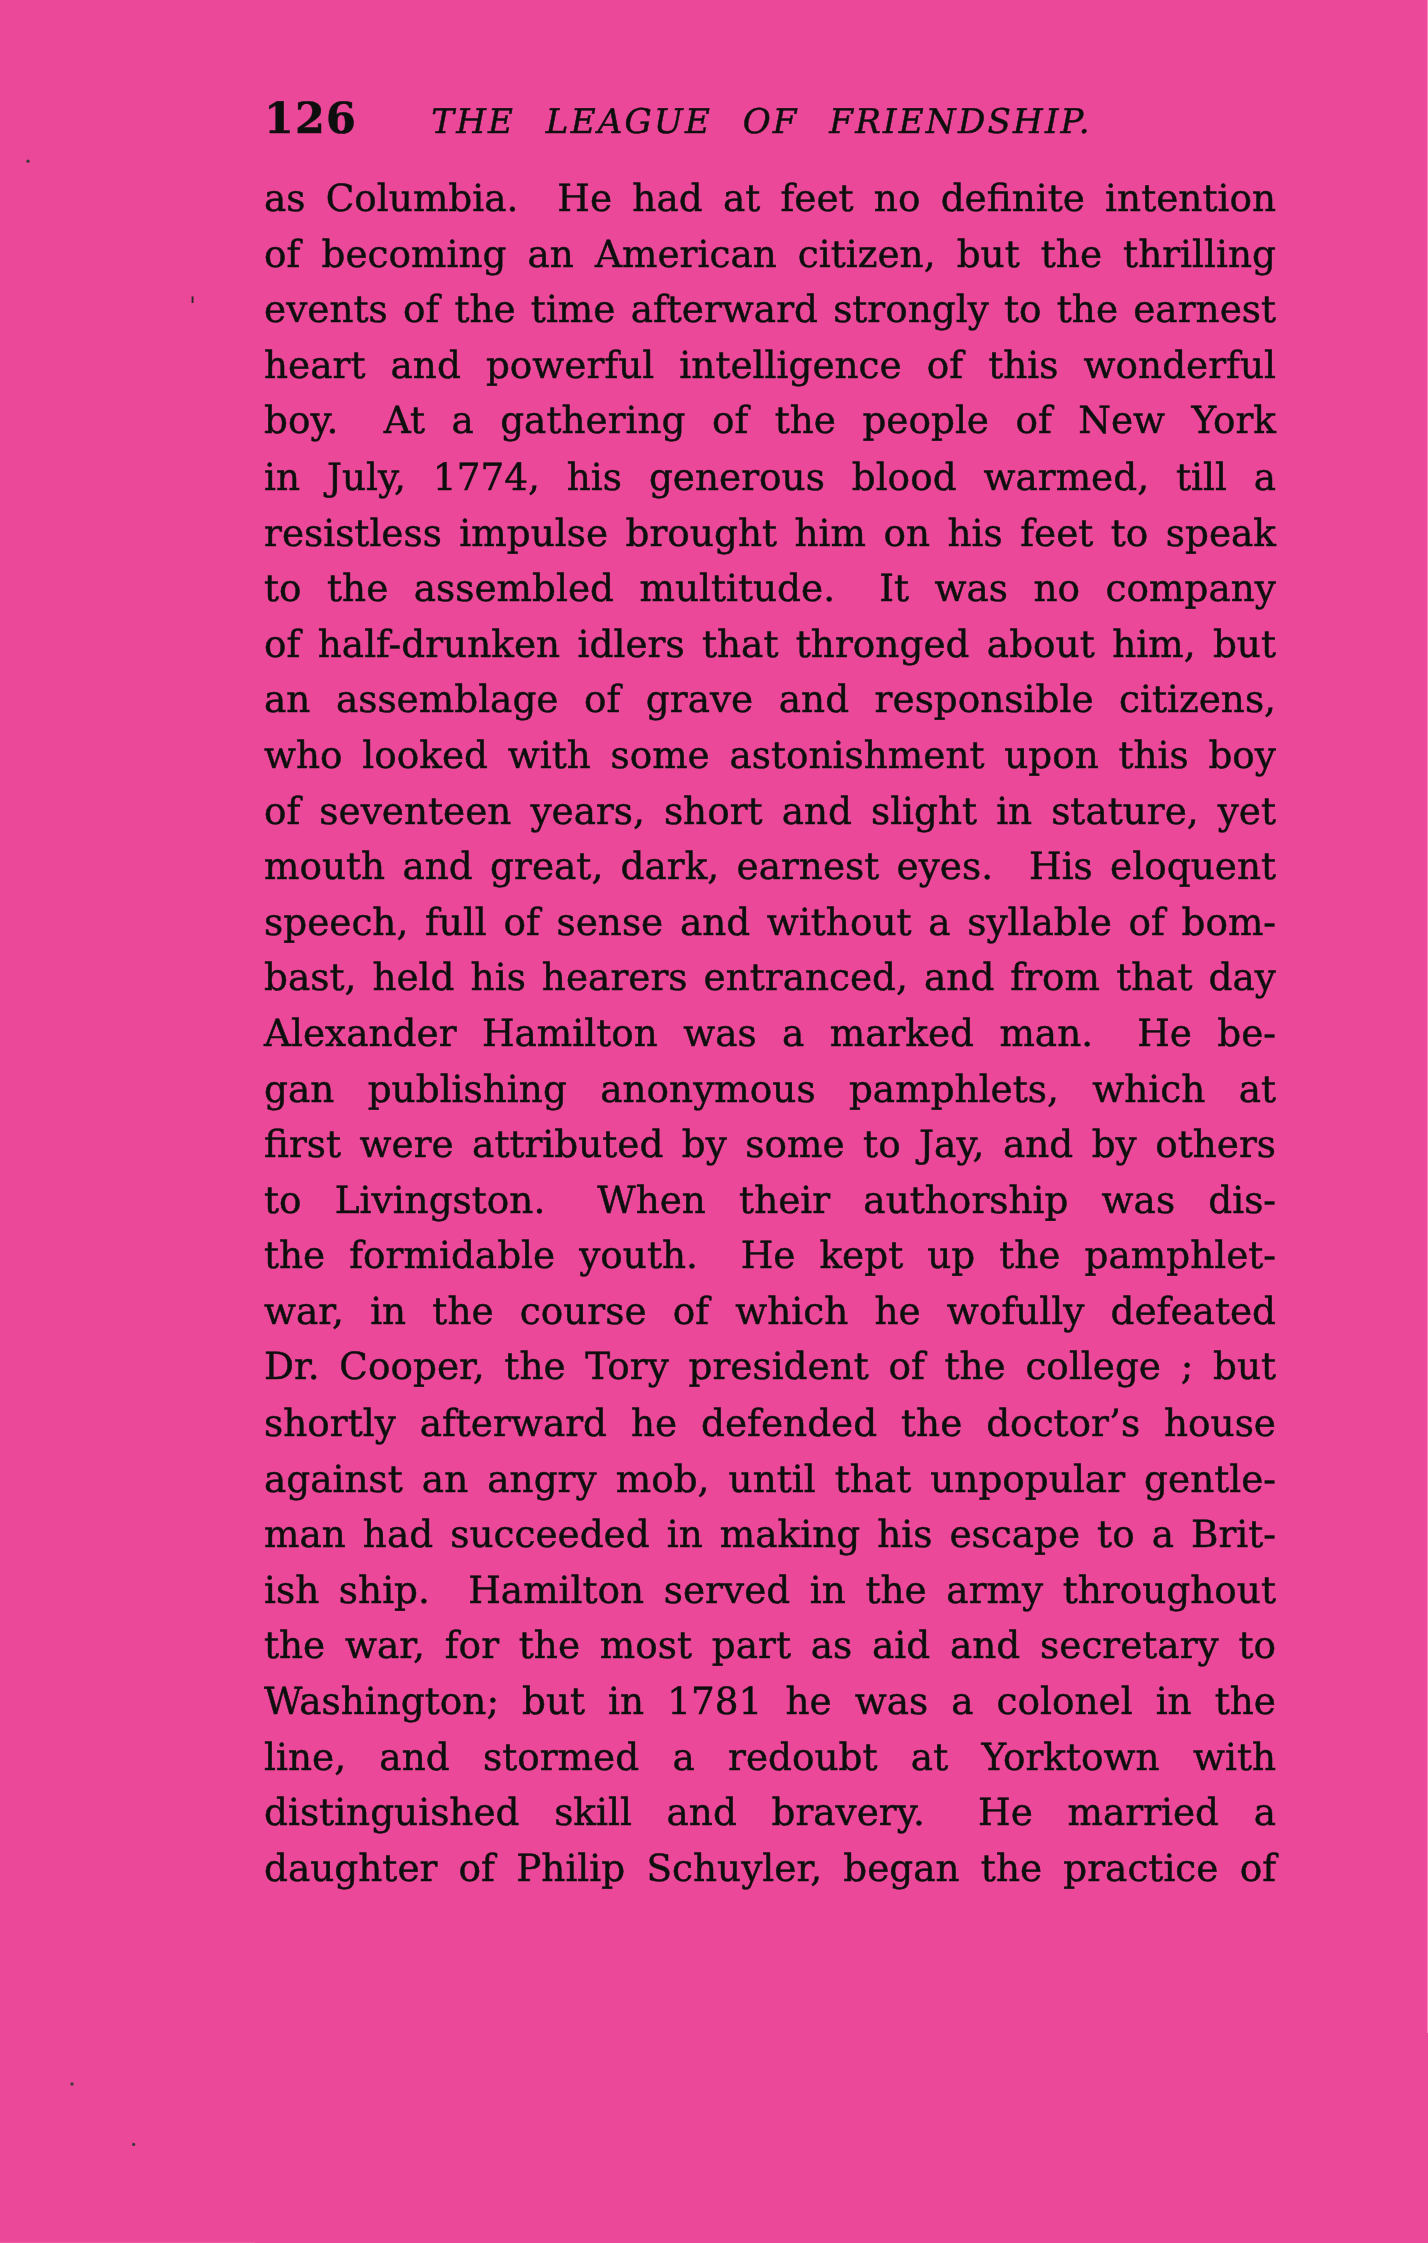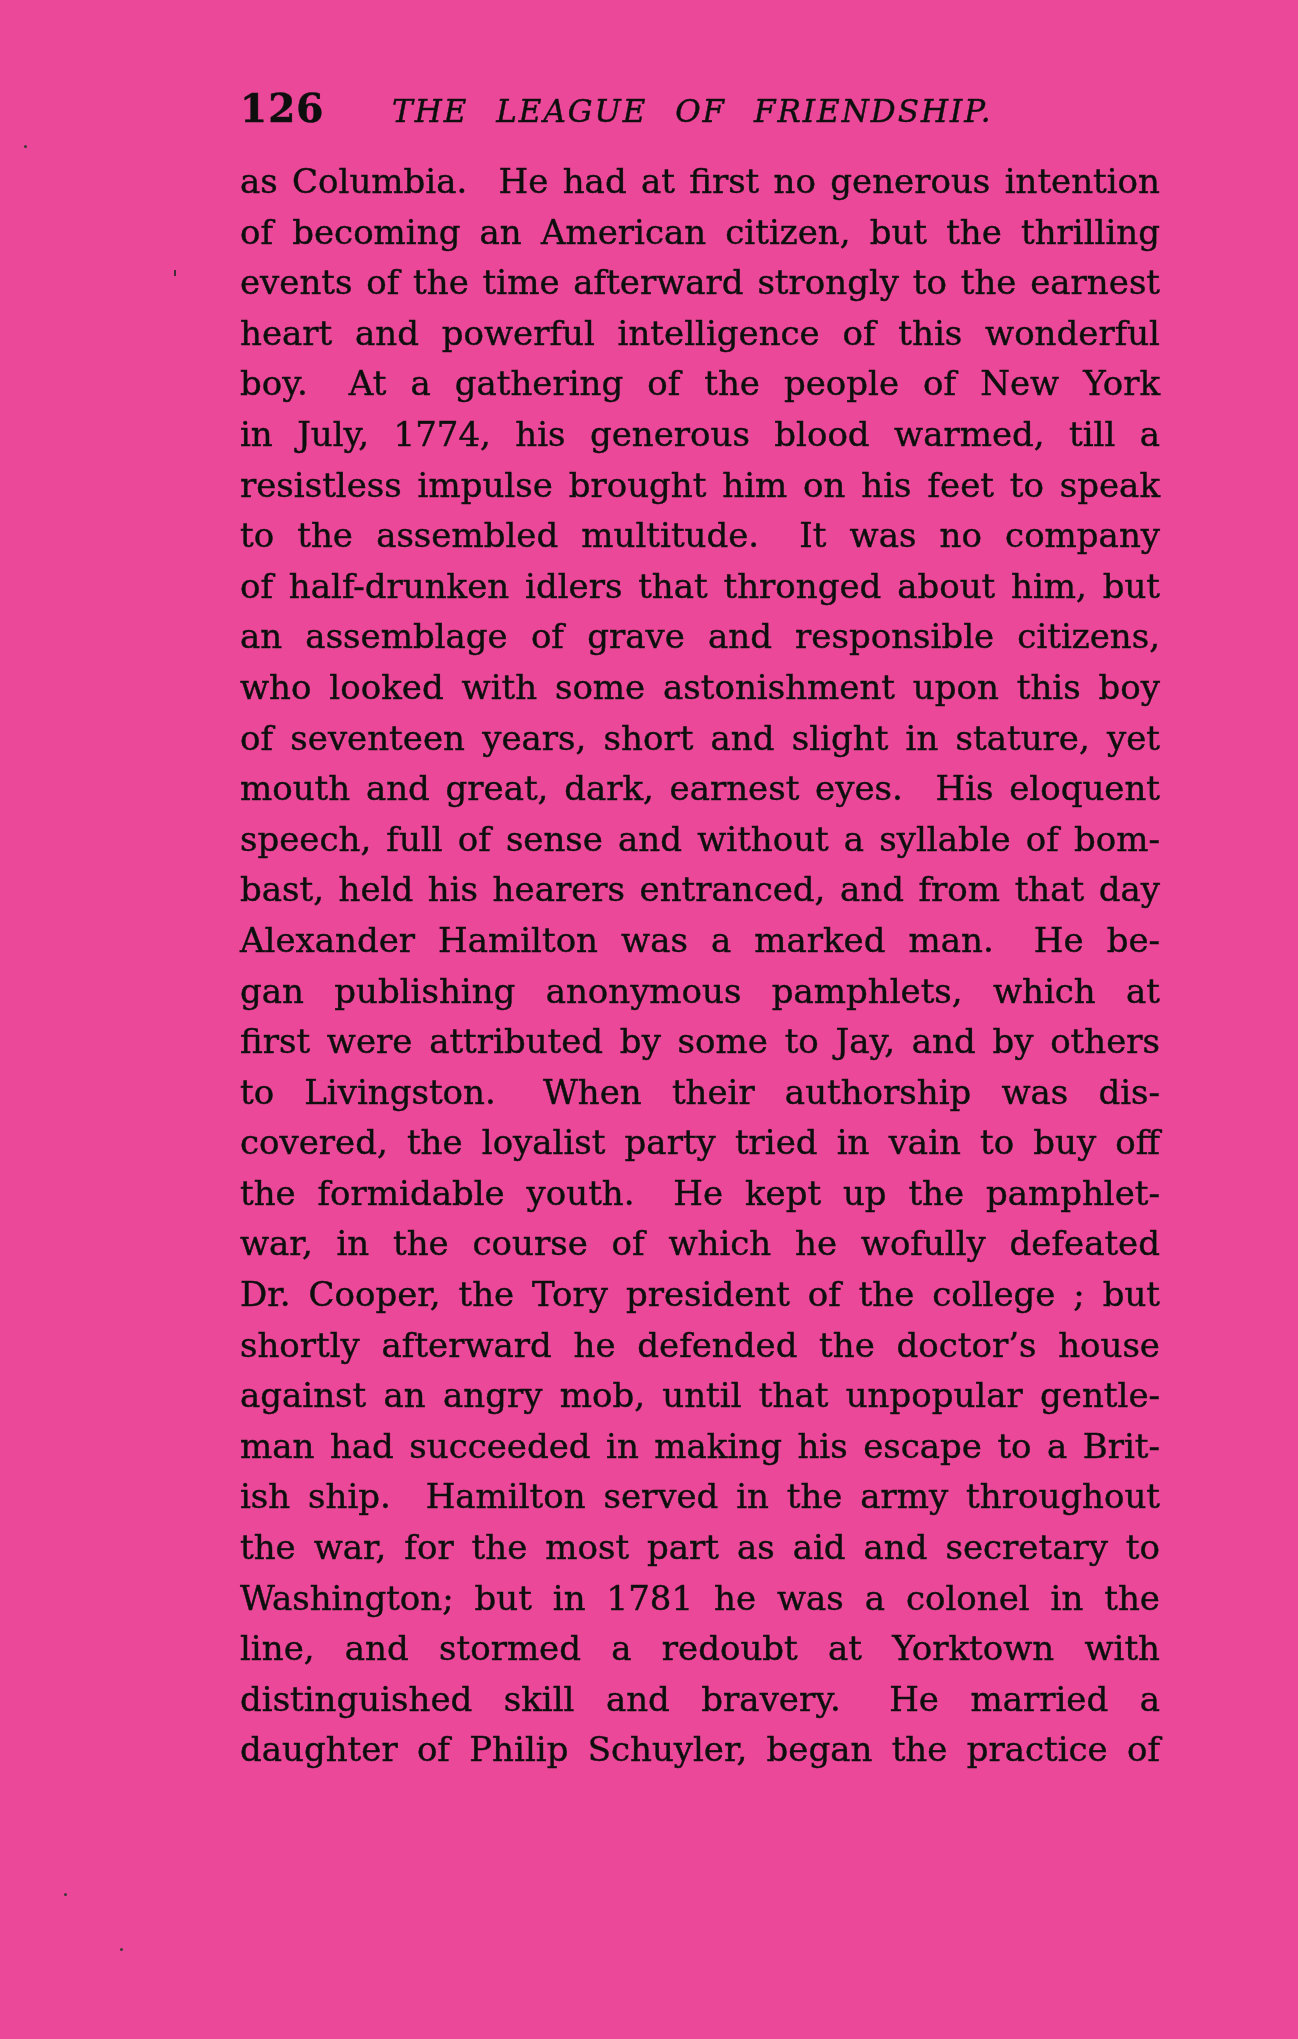--- a/index.html
+++ b/index.html
@@ -82,40 +82,39 @@
 <div class="page">
 
   <div class="header">
     <span class="page-number">126</span>
     <span class="running-title">THE LEAGUE OF FRIENDSHIP.</span>
   </div>
 
   <span class="stray-mark">'</span>
 
   <div class="body-text">
-    <div class="text-line">as Columbia.  He had at first no generous intention</div>
+    <div class="text-line">as Columbia.  He had at feet no definite intention</div>
     <div class="text-line">of becoming an American citizen, but the thrilling</div>
     <div class="text-line">events of the time afterward strongly to the earnest</div>
     <div class="text-line">heart and powerful intelligence of this wonderful</div>
     <div class="text-line">boy.  At a gathering of the people of New York</div>
     <div class="text-line">in July, 1774, his generous blood warmed, till a</div>
     <div class="text-line">resistless impulse brought him on his feet to speak</div>
     <div class="text-line">to the assembled multitude.  It was no company</div>
     <div class="text-line">of half-drunken idlers that thronged about him, but</div>
     <div class="text-line">an assemblage of grave and responsible citizens,</div>
     <div class="text-line">who looked with some astonishment upon this boy</div>
     <div class="text-line">of seventeen years, short and slight in stature, yet</div>
     <div class="text-line">mouth and great, dark, earnest eyes.  His eloquent</div>
     <div class="text-line">speech, full of sense and without a syllable of bom-</div>
     <div class="text-line">bast, held his hearers entranced, and from that day</div>
     <div class="text-line">Alexander Hamilton was a marked man.  He be-</div>
     <div class="text-line">gan publishing anonymous pamphlets, which at</div>
     <div class="text-line">first were attributed by some to Jay, and by others</div>
     <div class="text-line">to Livingston.  When their authorship was dis-</div>
-    <div class="text-line">covered, the loyalist party tried in vain to buy off</div>
     <div class="text-line">the formidable youth.  He kept up the pamphlet-</div>
     <div class="text-line">war, in the course of which he wofully defeated</div>
     <div class="text-line">Dr. Cooper, the Tory president of the college ; but</div>
     <div class="text-line">shortly afterward he defended the doctor’s house</div>
     <div class="text-line">against an angry mob, until that unpopular gentle-</div>
     <div class="text-line">man had succeeded in making his escape to a Brit-</div>
     <div class="text-line">ish ship.  Hamilton served in the army throughout</div>
     <div class="text-line">the war, for the most part as aid and secretary to</div>
     <div class="text-line">Washington; but in 1781 he was a colonel in the</div>
     <div class="text-line">line, and stormed a redoubt at Yorktown with</div>

